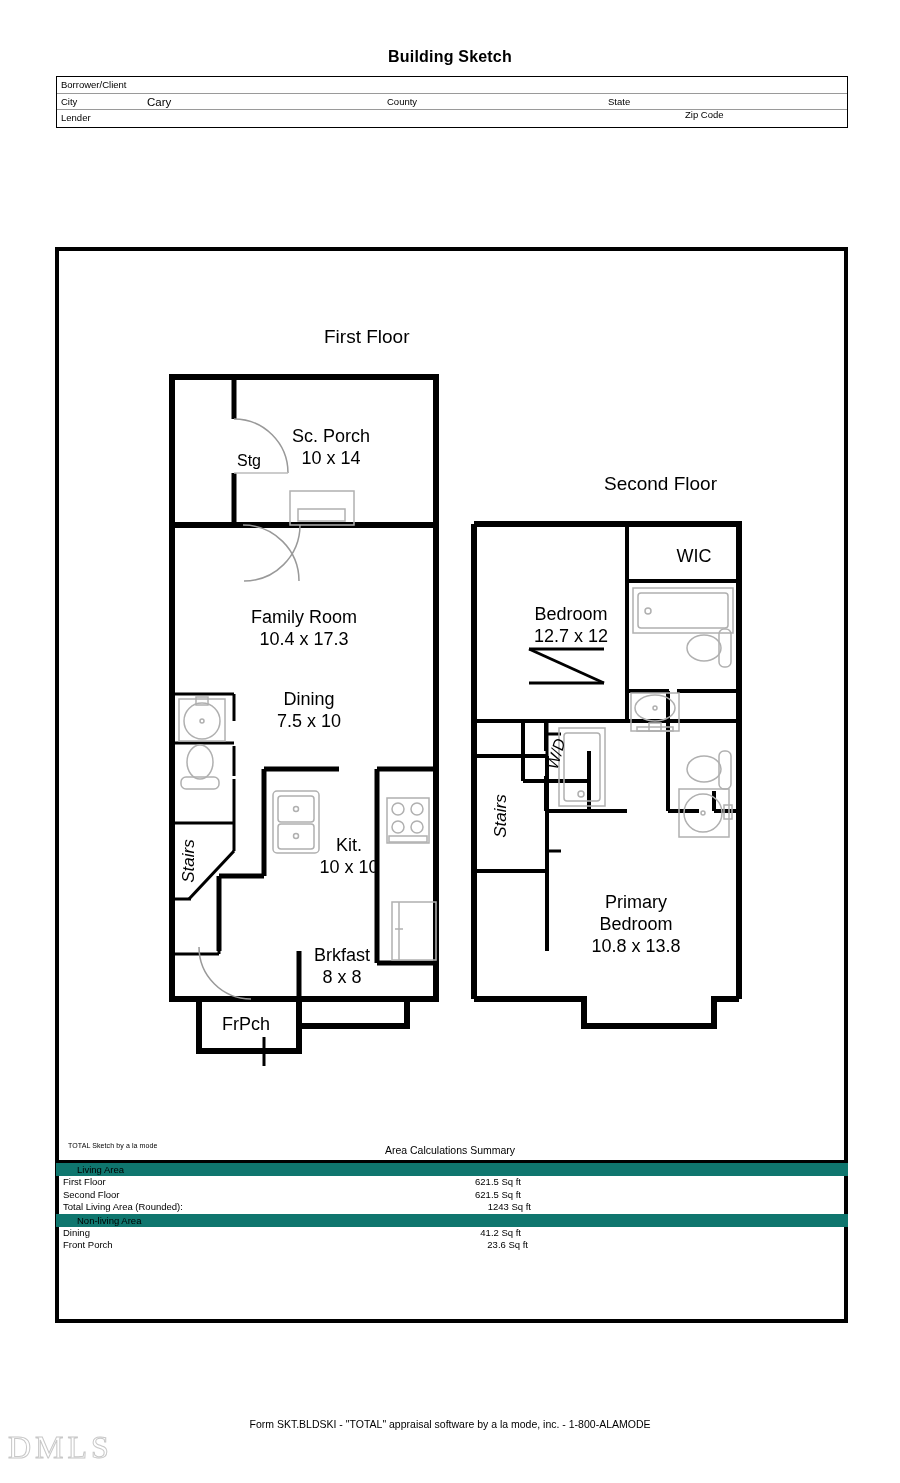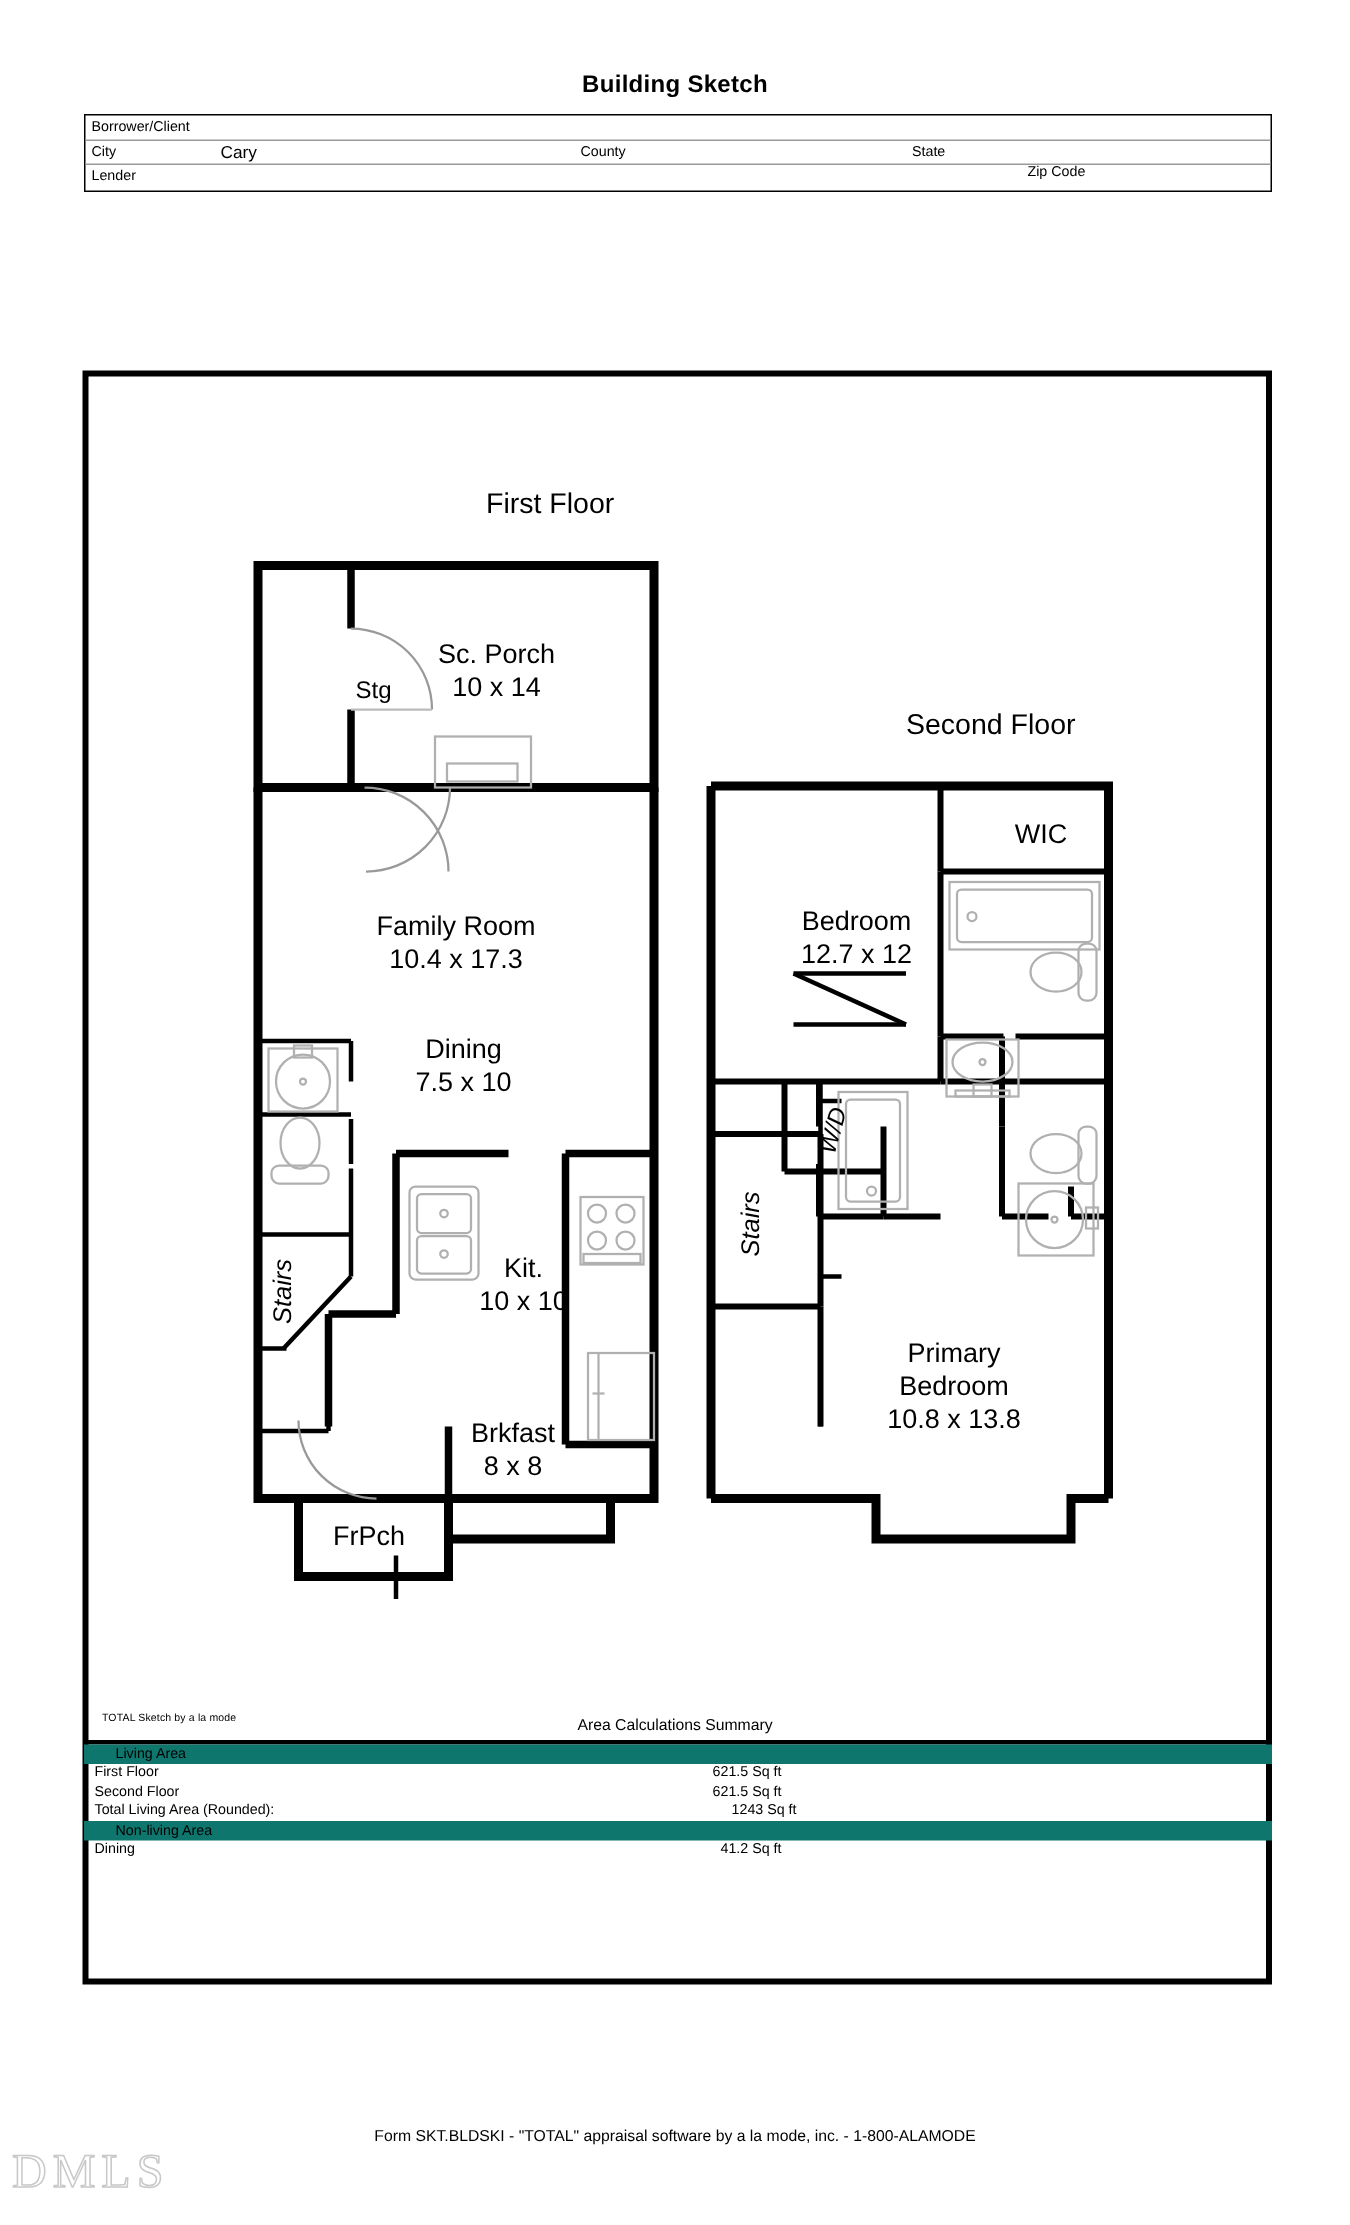--- a/index.html
+++ b/index.html
@@ -505,17 +505,21 @@
     <span class="nm">Total Living Area (Rounded):</span>
     <span class="vl" style="left:365px;">1243 Sq ft</span>
   </div>
 
   <div class="area-section">Non-living Area</div>
 
   <div class="area-row">
     <span class="nm">Dining</span>
     <span class="vl">41.2 Sq ft</span>
   </div>
+  <div class="area-row">
+    <span class="nm">Front Porch</span>
+    <span class="vl" style="left:362px;">23.6 Sq ft</span>
+  </div>
 
 </div>
 
 <div id="watermark">DMLS</div>
 <div id="footer-text">Form SKT.BLDSKI - "TOTAL" appraisal software by a la mode, inc. - 1-800-ALAMODE</div>
 
 </body></html>

